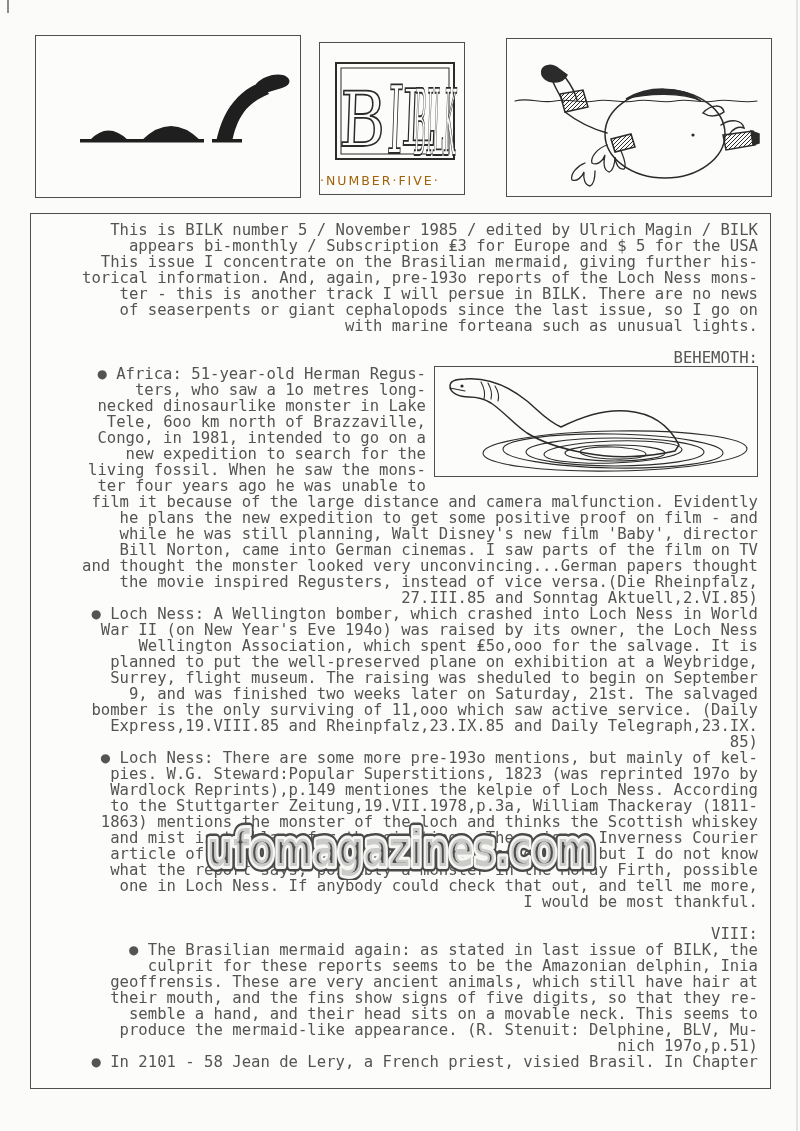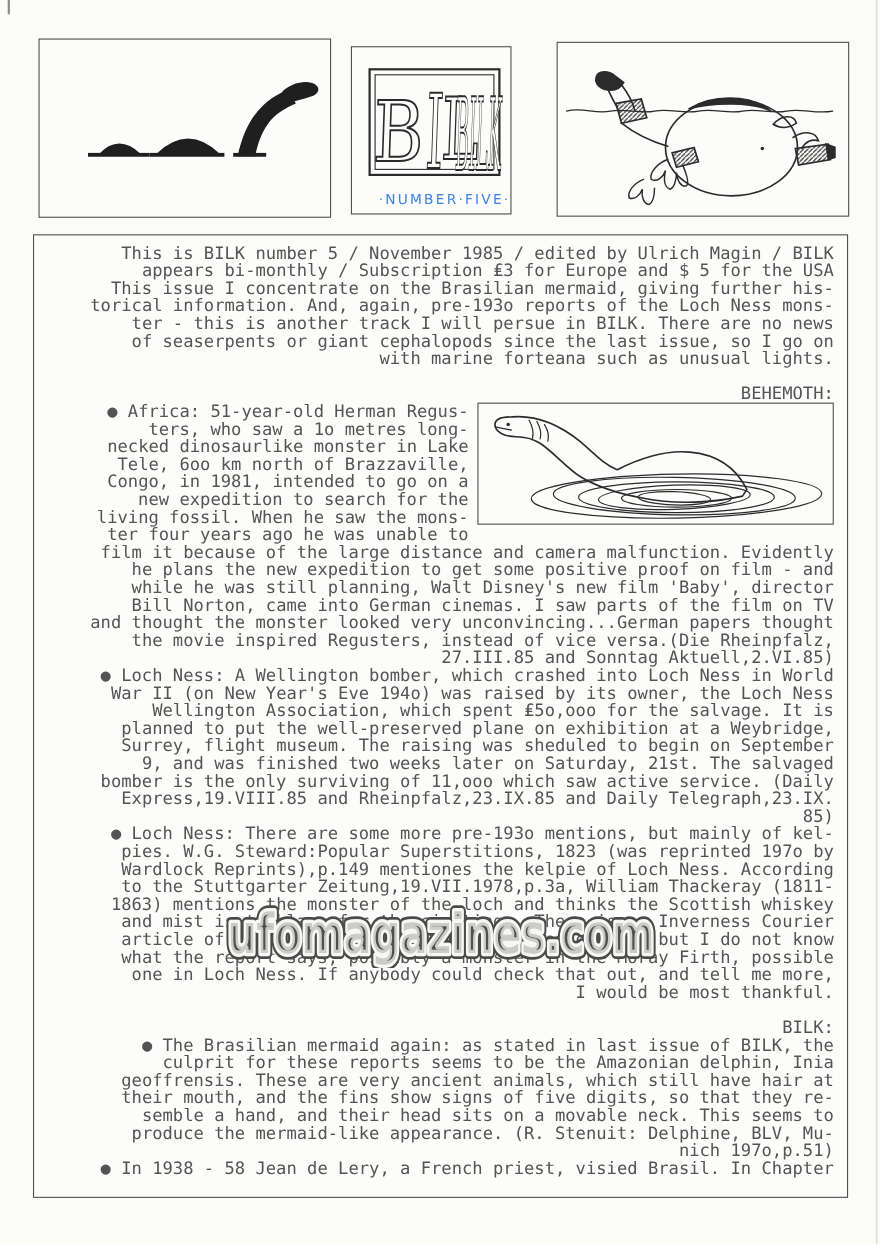--- a/index.html
+++ b/index.html
@@ -7,22 +7,22 @@
         font-family:"DejaVu Sans Mono",monospace;}
   .scan-edge-right{position:absolute;top:0;right:2px;width:2px;height:100%;background:#e4e4e0;}
   .scan-tick{position:absolute;left:7px;top:0;width:2px;height:13px;background:#8a8a8a;}
 
   .panel{position:absolute;border:1.5px solid #4f4f4f;background:#fcfcfa;}
   #panel-nessie{left:35px;top:35px;width:264px;height:161px;}
   #panel-logo{left:319px;top:42px;width:144px;height:151px;}
   #panel-cartoon{left:506px;top:38px;width:264px;height:157px;}
   .panel svg{display:block;}
 
-  .logo-caption{position:absolute;left:0;bottom:6px;width:100%;text-align:right;
-    font-family:"DejaVu Sans",sans-serif;font-size:12.5px;letter-spacing:2px;color:#3b82f6;}
+  .logo-caption{position:absolute;left:0;bottom:6px;width:100%;text-align:left;
+    font-family:"DejaVu Sans",sans-serif;font-size:12.5px;letter-spacing:2px;color:#a16207;}
 
   #article-box{position:absolute;left:30px;top:213px;width:741px;height:876px;
     border:1.5px solid #4f4f4f;box-sizing:border-box;background:#fcfcfa;text-align:right;}
   .body-text{position:absolute;left:33px;right:12px;top:8px;
     font-size:15.6px;line-height:16px;color:#545454;white-space:pre-wrap;}
   .nl::after{content:"\A";}
   .nl2::after{content:"\A\A";}
 
   .float-fig{float:right;width:322px;height:109px;border:1.5px solid #4f4f4f;
     margin-left:8px;margin-bottom:12px;background:#fcfcfa;}
@@ -140,27 +140,27 @@
 Express,19.VIII.85 and Rheinpfalz,23.IX.85 and Daily Telegraph,23.IX.
 85)</span><span class="nl2">● Loch Ness: There are some more pre-193o mentions, but mainly of kel-
 pies. W.G. Steward:Popular Superstitions, 1823 (was reprinted 197o by
 Wardlock Reprints),p.149 mentiones the kelpie of Loch Ness. According
 to the Stuttgarter Zeitung,19.VII.1978,p.3a, William Thackeray (1811-
 1863) mentions the monster of the loch and thinks the Scottish whiskey
 and mist is to blame for the sightings. There is an Inverness Courier
 article of September 14, 1852 about the seaserpent, but I do not know
 what the report says, possibly a monster in the Moray Firth, possible
 one in Loch Ness. If anybody could check that out, and tell me more,
-I would be most thankful.</span><span class="nl">BILK:</span><span class="nl">● The Brasilian mermaid again: as stated in last issue of BILK, the
+I would be most thankful.</span><span class="nl">VIII:</span><span class="nl">● The Brasilian mermaid again: as stated in last issue of BILK, the
 culprit for these reports seems to be the Amazonian delphin, Inia
 geoffrensis. These are very ancient animals, which still have hair at
 their mouth, and the fins show signs of five digits, so that they re-
 semble a hand, and their head sits on a movable neck. This seems to
 produce the mermaid-like appearance. (R. Stenuit: Delphine, BLV, Mu-
-nich 197o,p.51)</span><span>● In 1938 - 58 Jean de Lery, a French priest, visied Brasil. In Chapter</span></div>
+nich 197o,p.51)</span><span>● In 2101 - 58 Jean de Lery, a French priest, visied Brasil. In Chapter</span></div>
   </div>
 
   <div class="watermark">
     <svg width="396" height="58" viewBox="0 0 396 58">
       <g font-family="DejaVu Sans, sans-serif" font-weight="bold" font-size="50" text-anchor="middle">
         <text x="198" y="44" textLength="388" lengthAdjust="spacingAndGlyphs" fill="none" stroke="#4a4a4a" stroke-width="11" stroke-linejoin="round">ufomagazines.com</text>
         <text x="198" y="44" textLength="388" lengthAdjust="spacingAndGlyphs" fill="none" stroke="#f6f6f3" stroke-width="6" stroke-linejoin="round">ufomagazines.com</text>
         <text x="198" y="44" textLength="388" lengthAdjust="spacingAndGlyphs" fill="rgba(95,95,95,0.28)">ufomagazines.com</text>
       </g>
     </svg>

